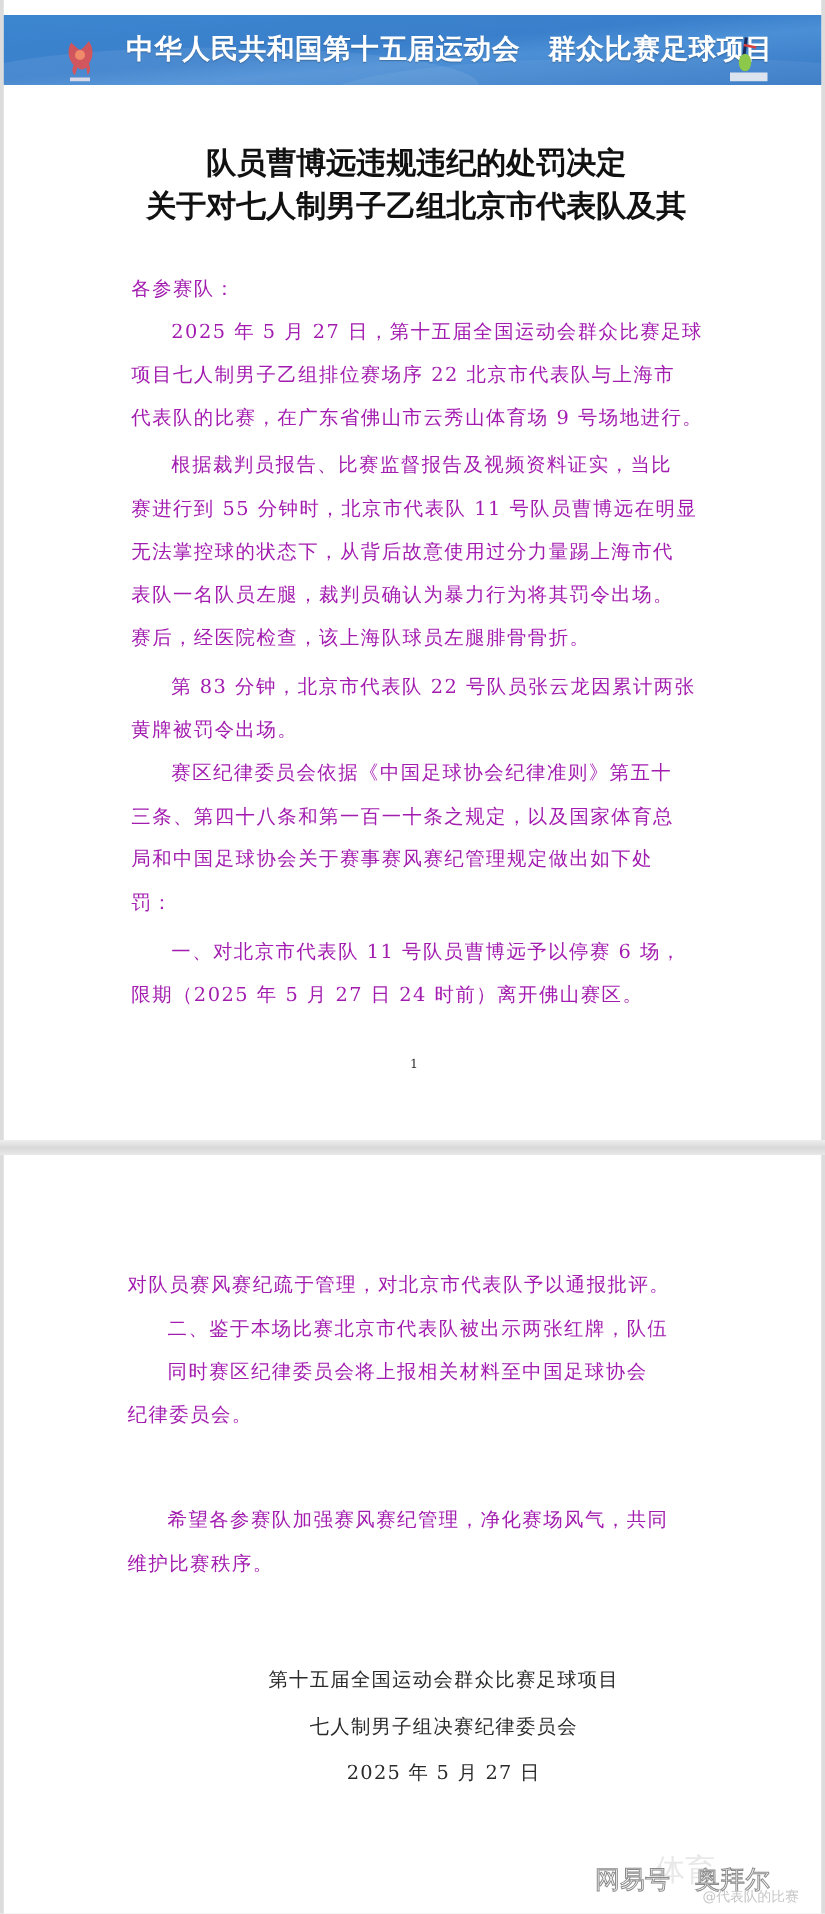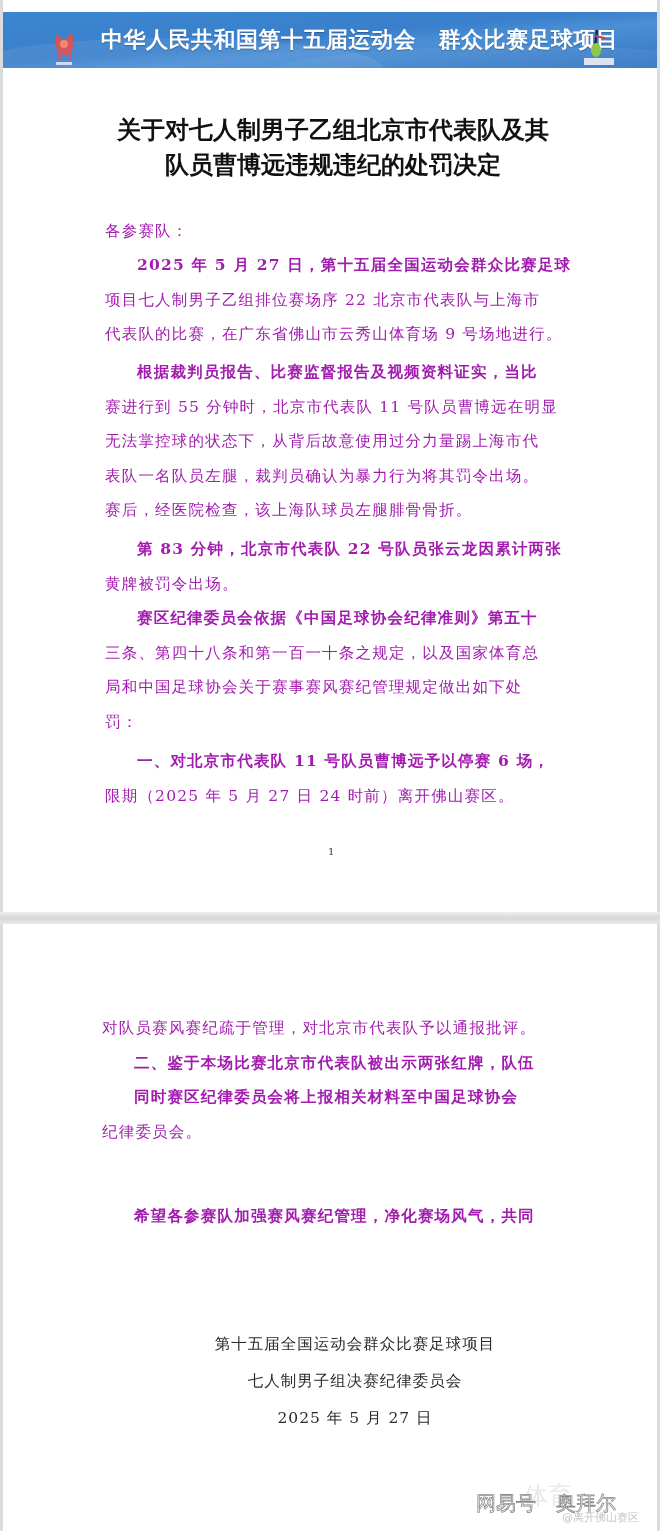--- a/index.html
+++ b/index.html
@@ -38,21 +38,21 @@
     font-family: "DejaVu Serif", "Liberation Serif", serif; font-weight: bold;
     font-size: 24px; line-height: 35px; text-align: center; color: #111;
   }
   .doc-title div { white-space: nowrap; }
 
   .para {
     position: absolute; left: 102px; width: 460px;
     font-size: 15.5px; line-height: 34.5px; color: #a21caf; letter-spacing: 1.2px;
   }
   .para .line { white-space: nowrap; display: block; }
-  .indent { padding-left: 32px; font-weight: bold; }
+  .indent { padding-left: 32px; }
 
   .page-num { position: absolute; left: 325px; top: 846px; font-size: 10px; color: #333; }
 
   .signature {
     position: absolute; left: 180px; width: 350px; text-align: center;
     font-size: 15.5px; line-height: 37px; color: #2a2a2a; letter-spacing: 1px;
   }
   .watermark {
     position: absolute; left: 476px; top: 1490px; width: 184px; height: 36px;
     font-family: "DejaVu Sans", "Liberation Sans", sans-serif; font-size: 20px;
@@ -76,22 +76,22 @@
     <div class="banner-title">中华人民共和国第十五届运动会　群众比赛足球项目</div>
     <svg class="logo-right" viewBox="0 0 36 42">
       <path d="M16 4 L14 20" stroke="#1a2a5a" stroke-width="2.5"></path>
       <path d="M14 10 L24 12" stroke="#d84040" stroke-width="2"></path>
       <ellipse cx="15" cy="24" rx="5" ry="7" fill="#8cc84a"></ellipse>
       <rect x="3" y="32" width="30" height="7" fill="#dbe3ef"></rect>
     </svg>
   </div>
 
   <div class="doc-title">
+    <div>队员曹博远违规违纪的处罚决定</div>
     <div>关于对七人制男子乙组北京市代表队及其</div>
-    <div>队员曹博远违规违纪的处罚决定</div>
   </div>
 
   <div class="para" style="top:214px;">
     <span class="line">各参赛队：</span>
   </div>
 
   <div class="para" style="top:248px;">
     <span class="line indent">2025 年 5 月 27 日，第十五届全国运动会群众比赛足球</span>
     <span class="line">项目七人制男子乙组排位赛场序 22 北京市代表队与上海市</span>
     <span class="line">代表队的比赛，在广东省佛山市云秀山体育场 9 号场地进行。</span>
@@ -134,25 +134,26 @@
   <span class="line indent">二、鉴于本场比赛北京市代表队被出示两张红牌，队伍</span>
 </div>
 
 <div class="para" style="top:1080px;">
   <span class="line indent">同时赛区纪律委员会将上报相关材料至中国足球协会</span>
   <span class="line">纪律委员会。</span>
 </div>
 
 <div class="para" style="top:1151px;margin-top:48px;">
   <span class="line indent">希望各参赛队加强赛风赛纪管理，净化赛场风气，共同</span>
+  <span class="line">维护比赛秩序。</span>
 </div>
 
 <div class="signature" style="top:1326px;">
   <div>第十五届全国运动会群众比赛足球项目</div>
   <div>七人制男子组决赛纪律委员会</div>
   <div>2025 年 5 月 27 日</div>
 </div>
 
 <div class="watermark">
   <span class="bg">体育</span>
   <span style="position:relative;text-align:center;">网易号　奥拜尔</span>
-  <span class="sub">@离开佛山赛区</span>
+  <span class="sub">@代表队的比赛</span>
 </div>
 
 </body></html>

